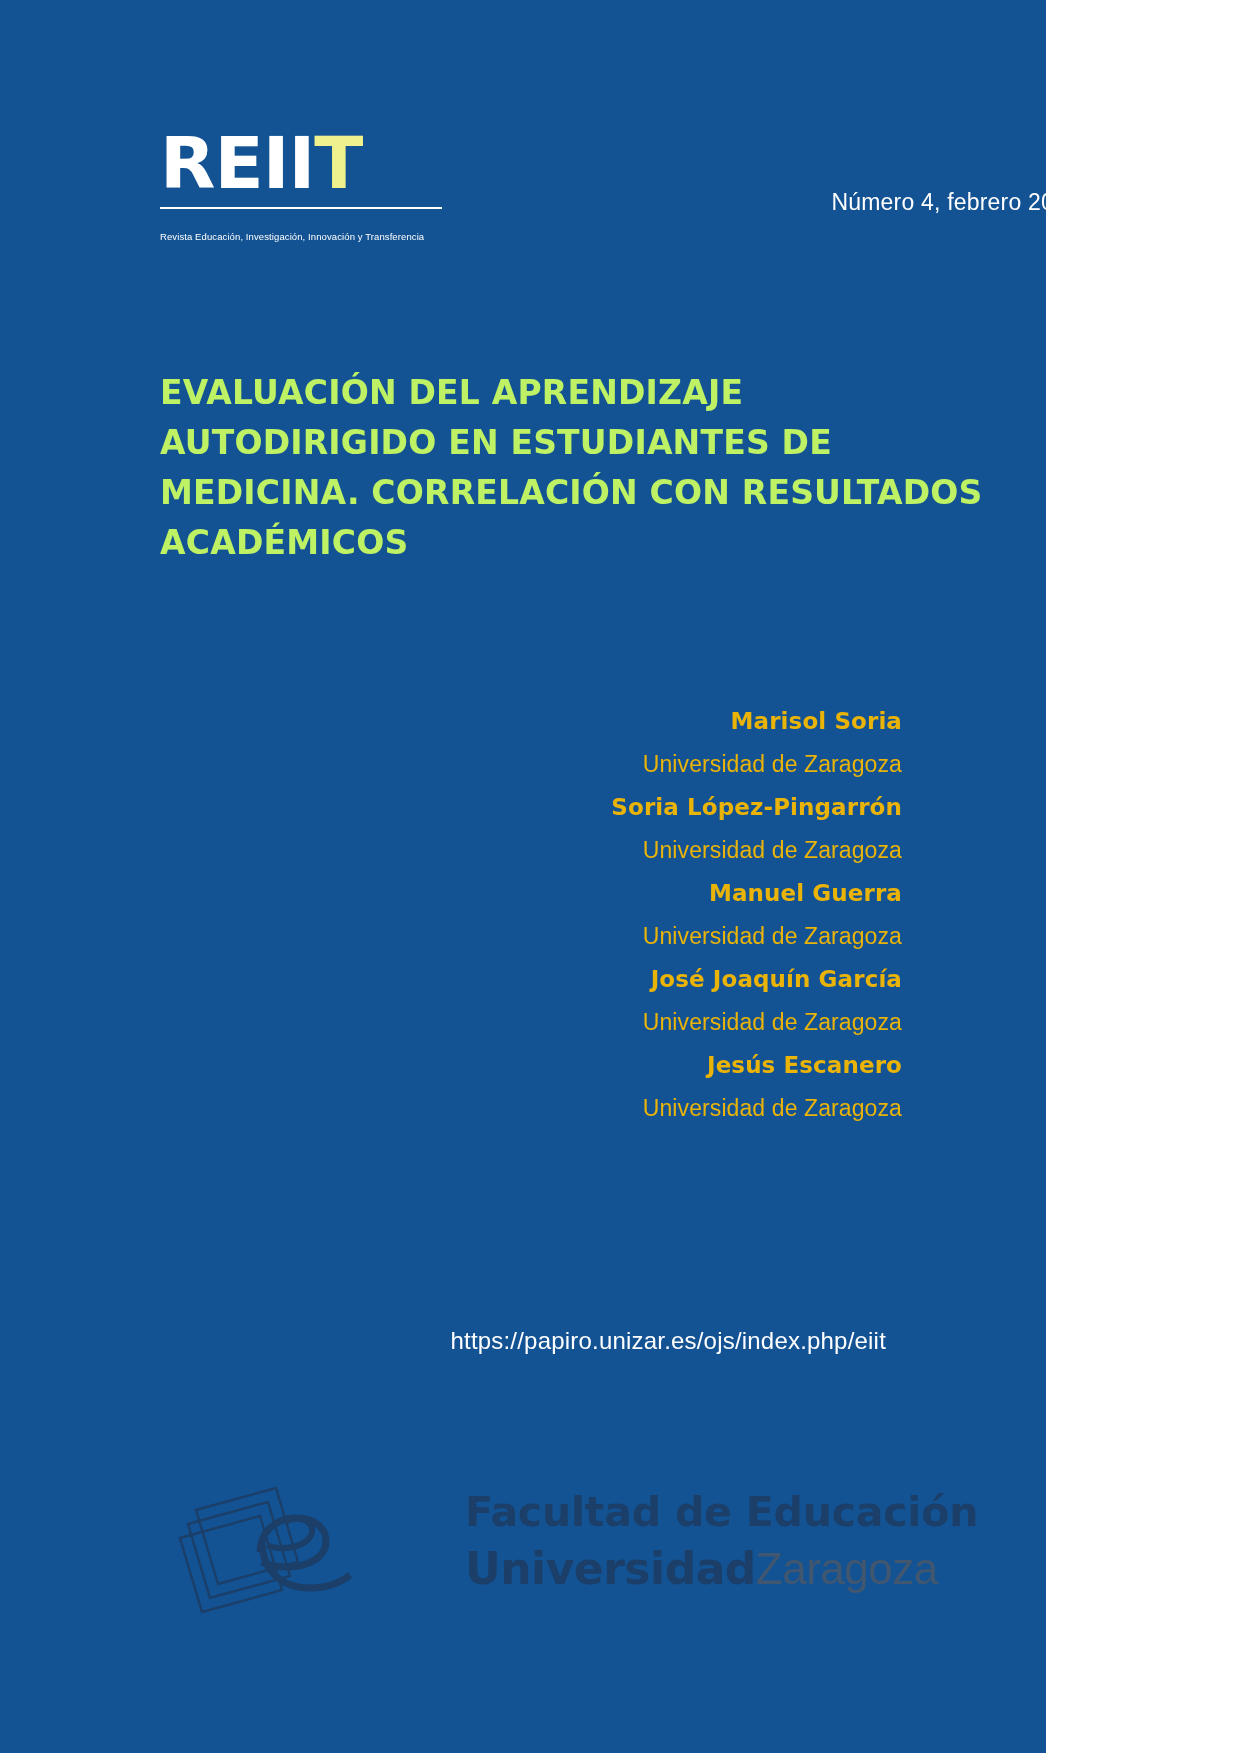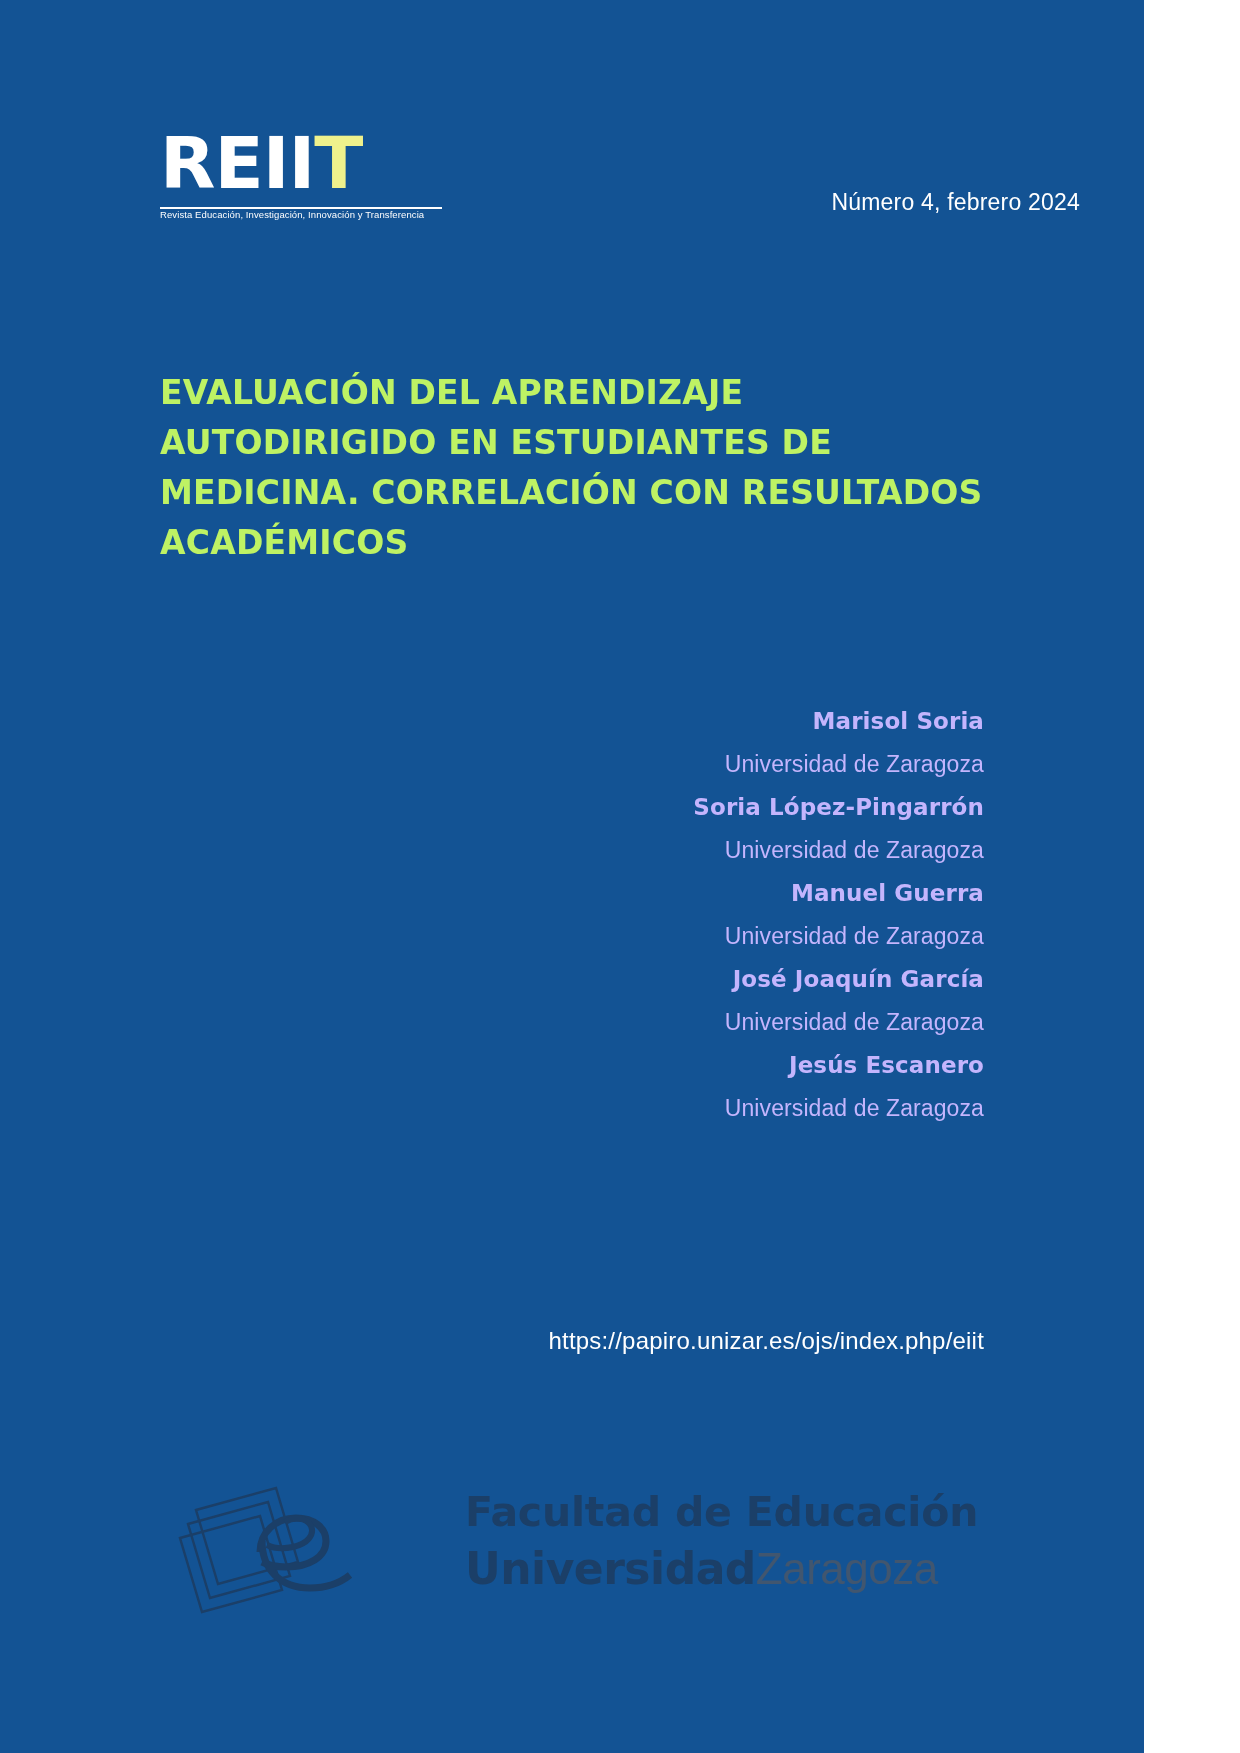--- a/index.html
+++ b/index.html
@@ -8,21 +8,21 @@
   }
   body {
     width: 1240px;
     height: 1753px;
     background: #ffffff;
     font-family: "Liberation Sans", sans-serif;
     overflow: hidden;
   }
   .page {
     position: relative;
-    width: 1144px;
+    width: 1046px;
     height: 1753px;
     background: #14559e;
     background: #135394;
     overflow: hidden;
   }
 
   
   .header {
     position: absolute;
     top: 125px;
@@ -52,21 +52,21 @@
   .logo-rule {
     width: 282px;
     height: 2px;
     background: #ffffff;
     margin-top: 6px;
   }
   .logo-sub {
     font-size: 9.5px;
     color: #ffffff;
     letter-spacing: 0.1px;
-    margin-top: 0;
+    margin-top: 22px;
     font-family: "Liberation Sans", sans-serif;
     white-space: nowrap;
   }
   .issue {
     position: absolute;
     right: 160px;
     top: 64px;
     font-size: 23px;
     color: #ffffff;
     letter-spacing: 0.2px;
@@ -85,25 +85,25 @@
     font-weight: bold;
     font-size: 33px;
     line-height: 50px;
     letter-spacing: 0.2px;
     text-transform: uppercase;
   }
 
   
   .authors {
     position: absolute;
-    right: 160px;
+    right: 144px;
     top: 700px;
     width: 700px;
     text-align: right;
-    color: #c4b5fd;
+    color: #eab308;
   }
   .author-name {
     font-family: "DejaVu Sans", sans-serif;
     font-weight: bold;
     font-size: 23px;
     line-height: 43px;
     letter-spacing: 0.1px;
   }
   .author-aff {
     font-size: 23px;

